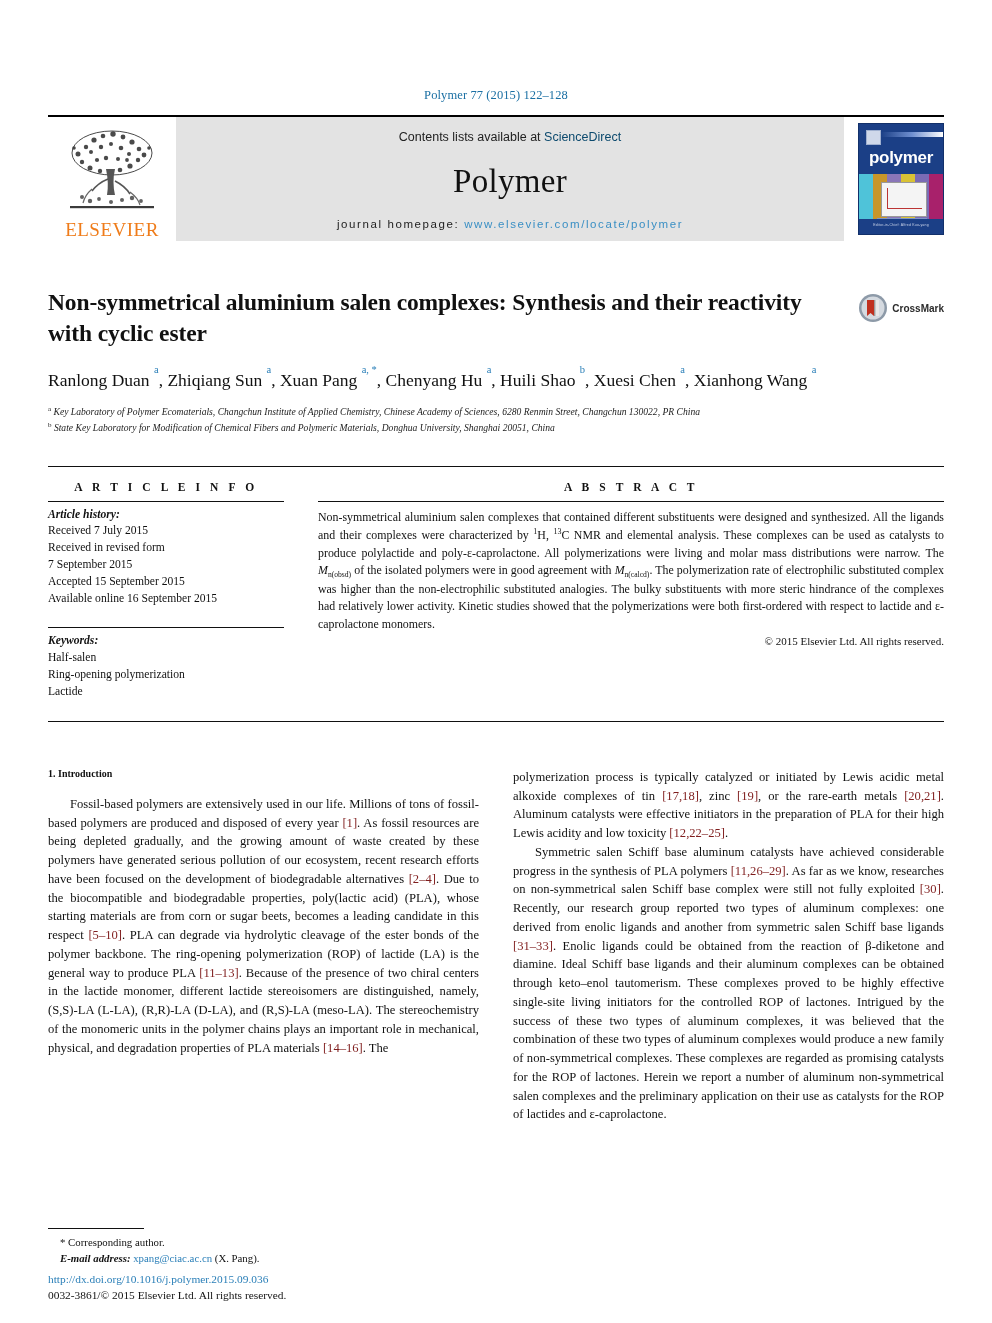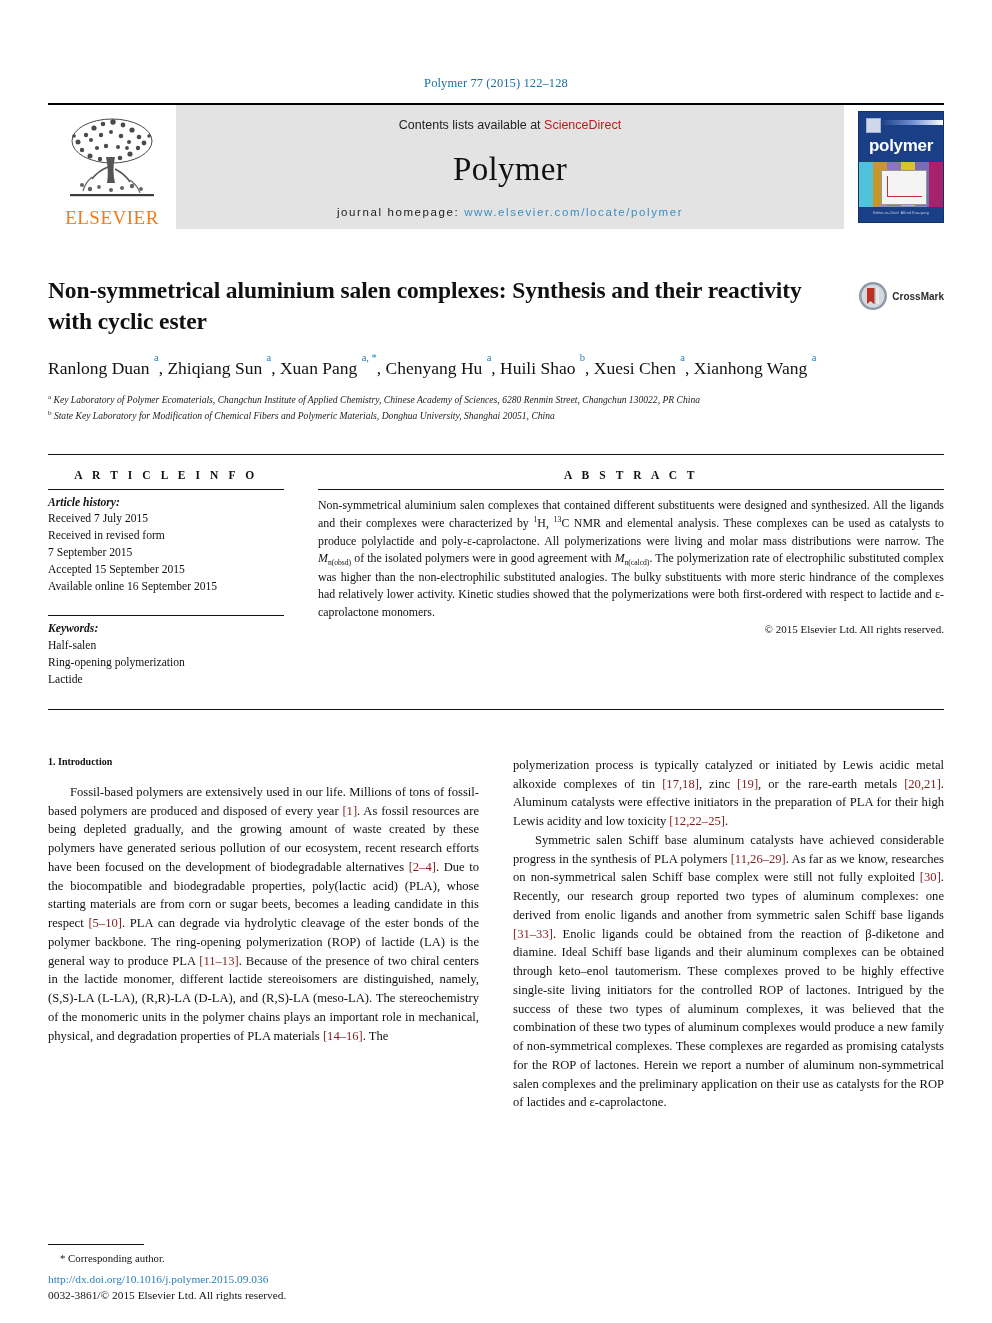--- a/index.html
+++ b/index.html
@@ -13,21 +13,21 @@
     font-family: "Liberation Serif", serif;
     color: #000000;
     position: relative;
     overflow: hidden;
   }
   .page {
     width: 992px;
     height: 1323px;
     position: relative;
     box-sizing: border-box;
-    padding: 4px 48px;
+    padding: 16px 48px;
   }
 
   
   .running-head {
     text-align: center;
     font-family: "Liberation Serif", serif;
     font-size: 12.5px;
     color: #1a6fa3;
     padding-top: 72px;
     letter-spacing: .1px;
@@ -70,21 +70,21 @@
     justify-content: space-between;
     padding: 13px 0 11px 0;
     box-sizing: border-box;
   }
   .contents-line {
     font-family: "Liberation Sans", sans-serif;
     font-size: 12.5px;
     color: #222;
   }
   .contents-line .sd {
-    color: #b91c1c;
+    color: #0c4a6e;
   }
   .journal-name {
     font-family: "Liberation Serif", serif;
     font-size: 33px;
     color: #111;
     line-height: 1;
     letter-spacing: .3px;
   }
   .homepage-line {
     font-family: "Liberation Sans", sans-serif;
@@ -467,20 +467,21 @@
 
     <div class="bcol">
       <p class="para" style="text-indent:0"><span>polymerization process is typically catalyzed or initiated by Lewis acidic metal alkoxide complexes of tin </span><span class="cite">[17,18]</span><span>, zinc </span><span class="cite">[19]</span><span>, or the rare-earth metals </span><span class="cite">[20,21]</span><span>. Aluminum catalysts were effective initiators in the preparation of PLA for their high Lewis acidity and low toxicity </span><span class="cite">[12,22–25]</span><span>.</span></p>
       <p class="para"><span>Symmetric salen Schiff base aluminum catalysts have achieved considerable progress in the synthesis of PLA polymers </span><span class="cite">[11,26–29]</span><span>. As far as we know, researches on non-symmetrical salen Schiff base complex were still not fully exploited </span><span class="cite">[30]</span><span>. Recently, our research group reported two types of aluminum complexes: one derived from enolic ligands and another from symmetric salen Schiff base ligands </span><span class="cite">[31–33]</span><span>. Enolic ligands could be obtained from the reaction of β-diketone and diamine. Ideal Schiff base ligands and their aluminum complexes can be obtained through keto–enol tautomerism. These complexes proved to be highly effective single-site living initiators for the controlled ROP of lactones. Intrigued by the success of these two types of aluminum complexes, it was believed that the combination of these two types of aluminum complexes would produce a new family of non-symmetrical complexes. These complexes are regarded as promising catalysts for the ROP of lactones. Herein we report a number of aluminum non-symmetrical salen complexes and the preliminary application on their use as catalysts for the ROP of lactides and ε-caprolactone.</span></p>
     </div>
   </div>
 
   <div class="footnote">
     <div class="fn-rule"></div>
     <div class="fn-line fn-indent">* Corresponding author.</div>
+    <div class="fn-line fn-indent"><span class="em">E-mail address:</span> <span class="link">xpang@ciac.ac.cn</span> <span>(X. Pang).</span></div>
   </div>
 
   <div class="pagefoot">
     <div class="doi">http://dx.doi.org/10.1016/j.polymer.2015.09.036</div>
     <div class="issn">0032-3861/© 2015 Elsevier Ltd. All rights reserved.</div>
   </div>
 
 </div>
 
 </body></html>

